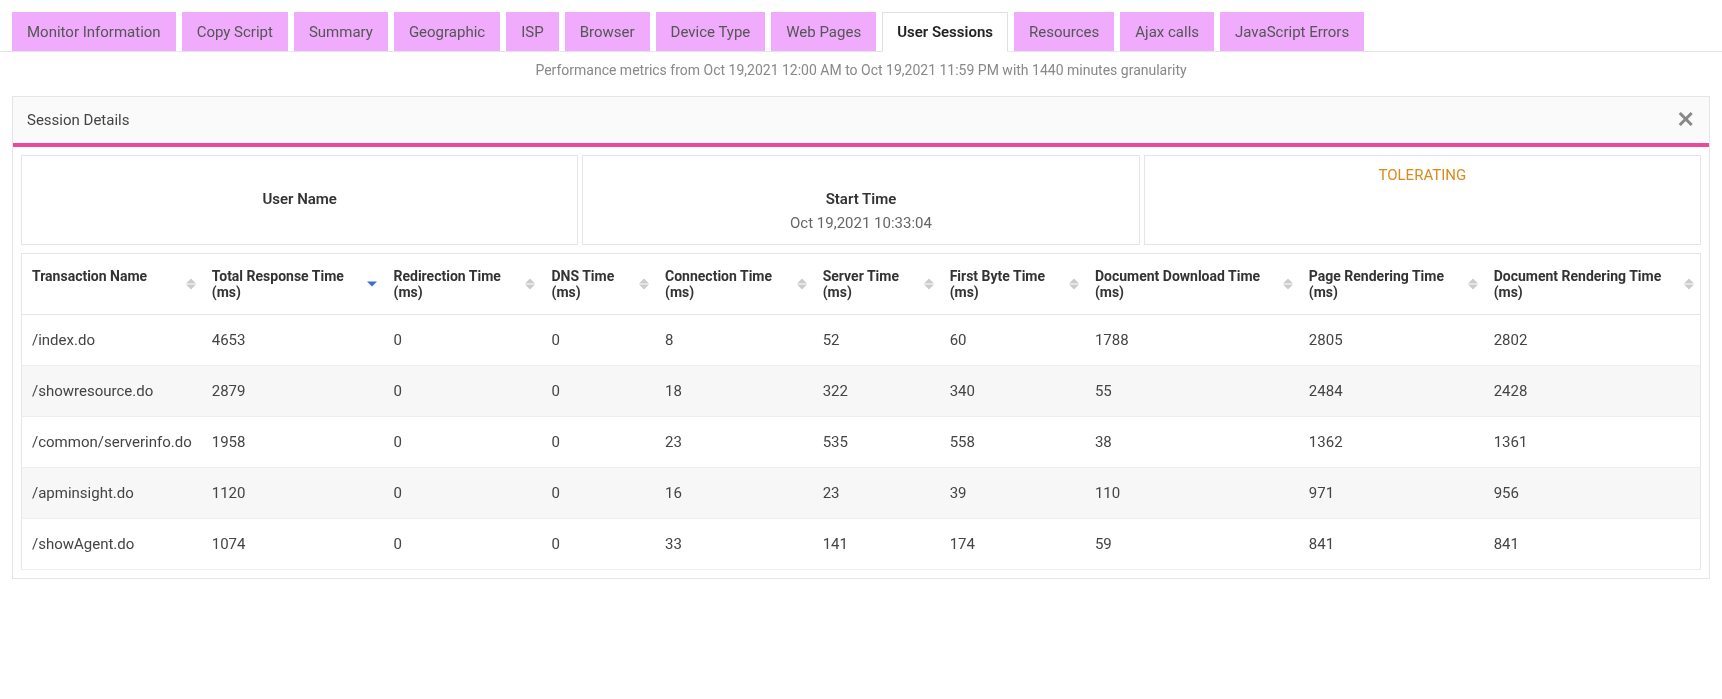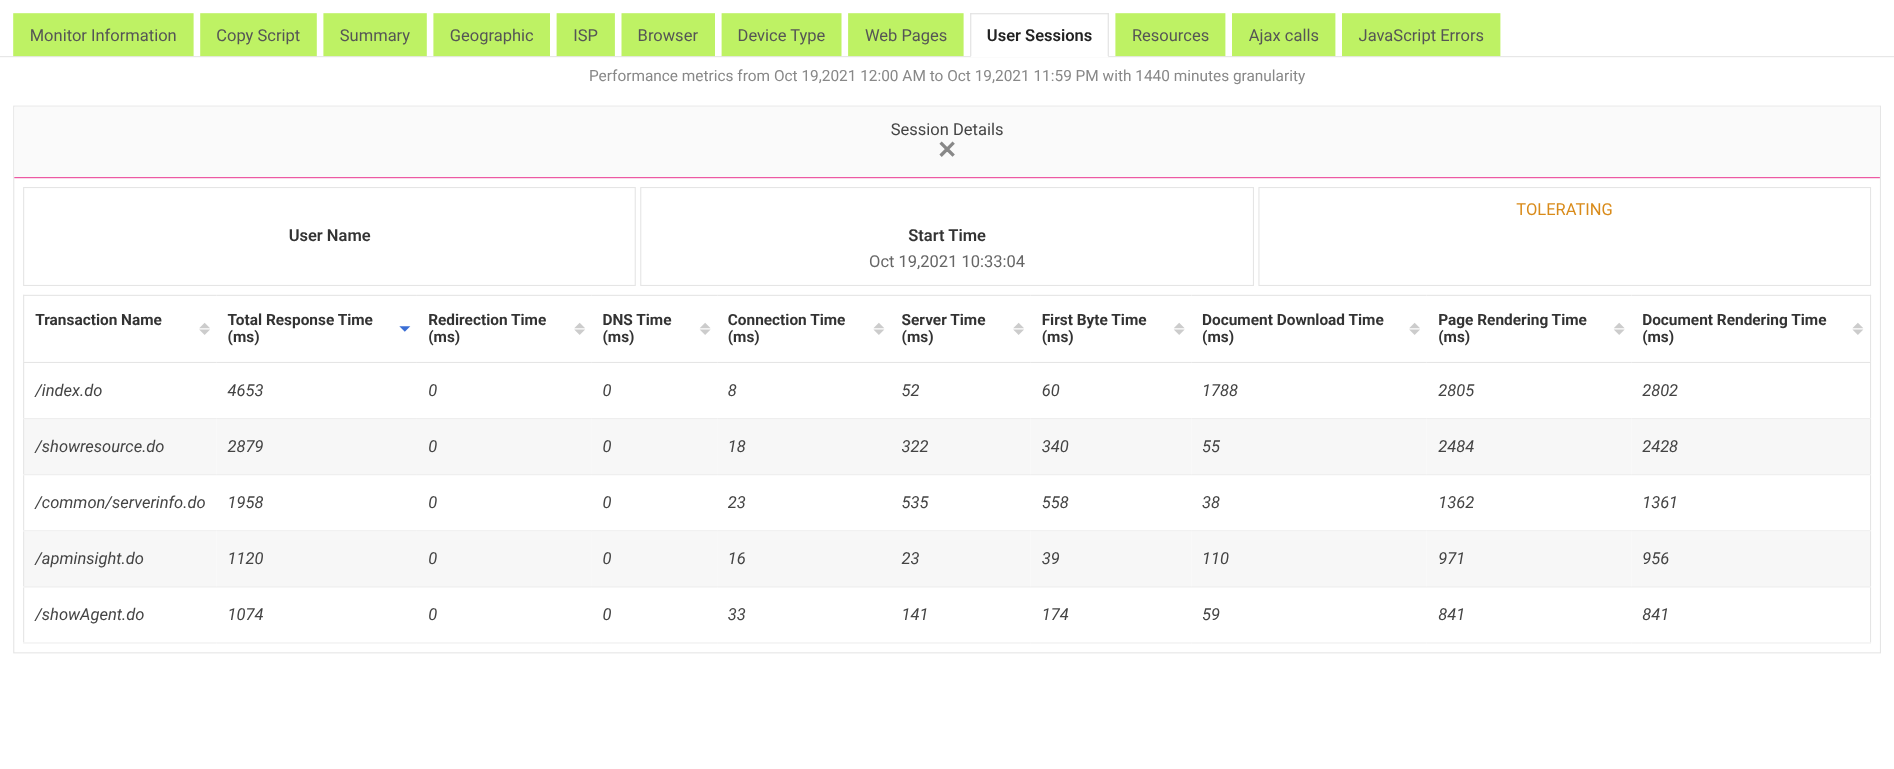--- a/index.html
+++ b/index.html
@@ -11,21 +11,21 @@
       width: 1722px;
     }
     .tabs {
       display: flex;
       gap: 6px;
       padding: 12px 12px 0 12px;
       border-bottom: 1px solid #e5e5e5;
     }
     .tab {
       padding: 10px 14px;
-      background: #bef264;
+      background: #f0abfc;
       color: #555;
       cursor: pointer;
       font-size: 15px;
       border: 1px solid transparent;
       border-bottom: none;
     }
     .tab.active {
       background: #fff;
       color: #222;
       font-weight: 600;
@@ -42,24 +42,23 @@
     .panel {
       margin: 8px 12px 20px 12px;
       border: 1px solid #e5e5e5;
     }
     .panel-header {
       display: flex;
       justify-content: space-between;
       align-items: center;
       padding: 12px 14px;
       background: #fafafa;
-      border-bottom: 1px solid #ec4899;
+      border-bottom: 4px solid #ec4899;
       font-size: 15px;
       color: #444;
-      flex-direction: column;
     }
     .close-btn {
       cursor: pointer;
       color: #888;
       font-size: 22px;
       line-height: 1;
       font-weight: bold;
     }
     .summary-grid {
       display: flex;
@@ -119,21 +118,20 @@
       border-right: 5px solid transparent;
     }
     .arrow.up { border-bottom: 5px solid #ccc; }
     .arrow.down { border-top: 5px solid #ccc; }
     .arrow.down.active { border-top-color: #3b6ed5; }
     tbody td {
       padding: 16px 10px;
       color: #444;
       font-size: 15px;
       border-bottom: 1px solid #eee;
-      font-style: italic;
     }
     tbody tr:nth-child(even) td {
       background: #f7f7f7;
     }
   </style>
 </head>
 <body>
 
 <div class="tabs" id="tab-bar">
     <div class="tab">Monitor Information</div>

